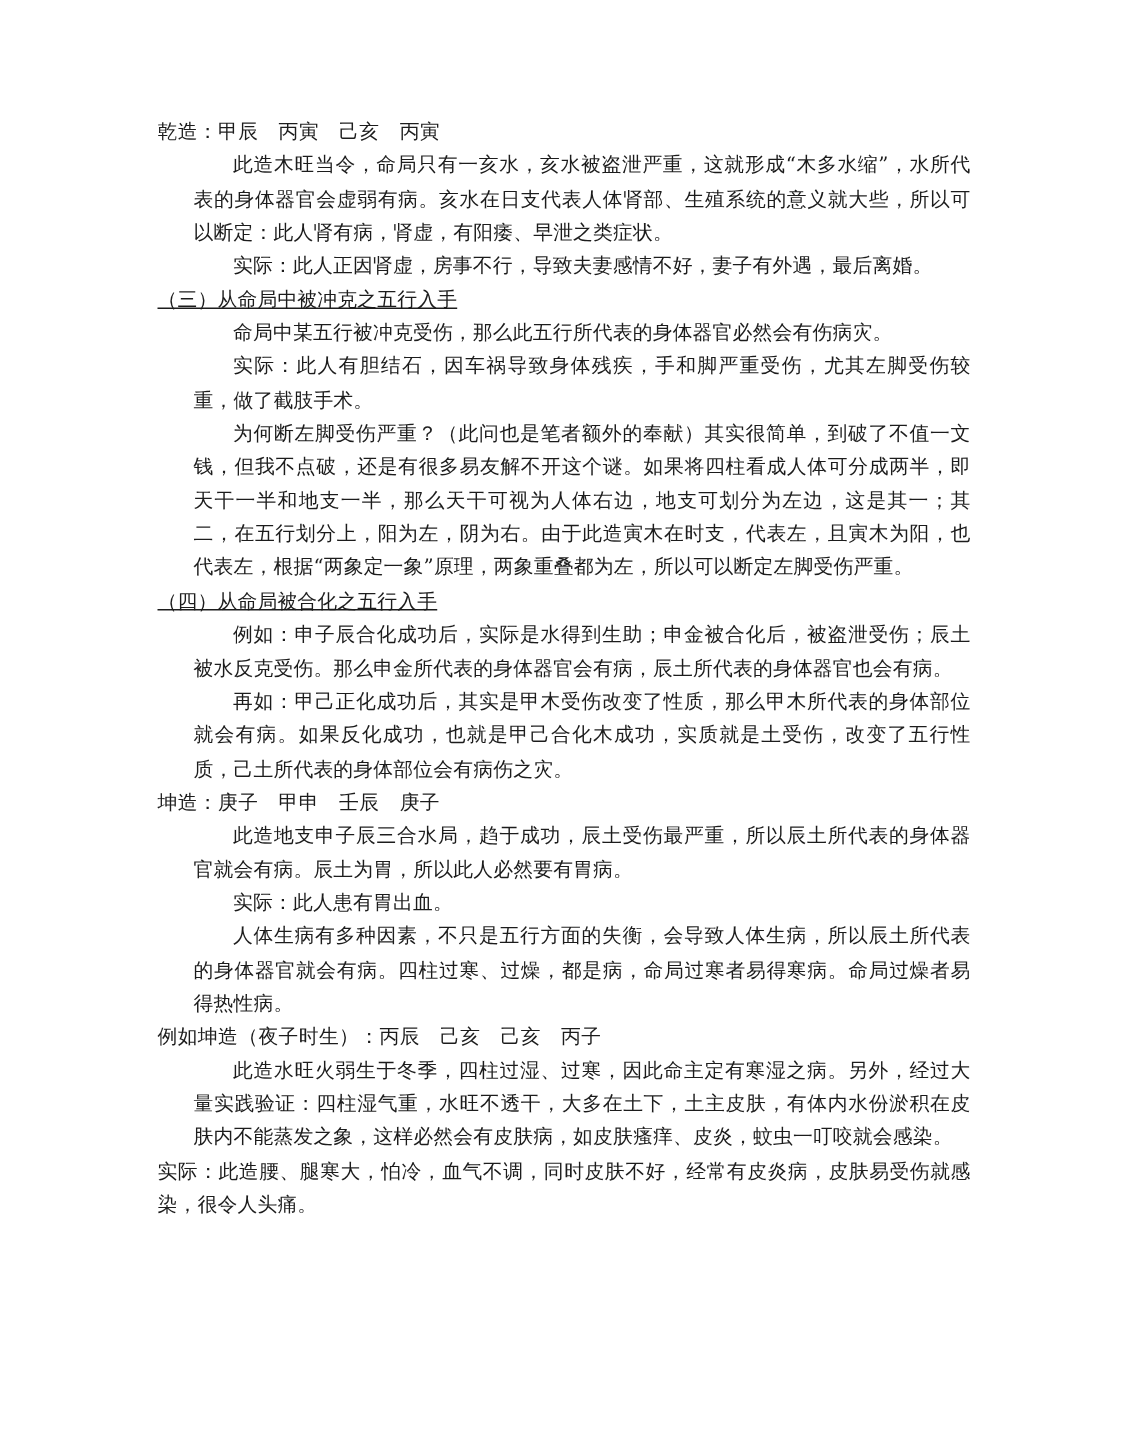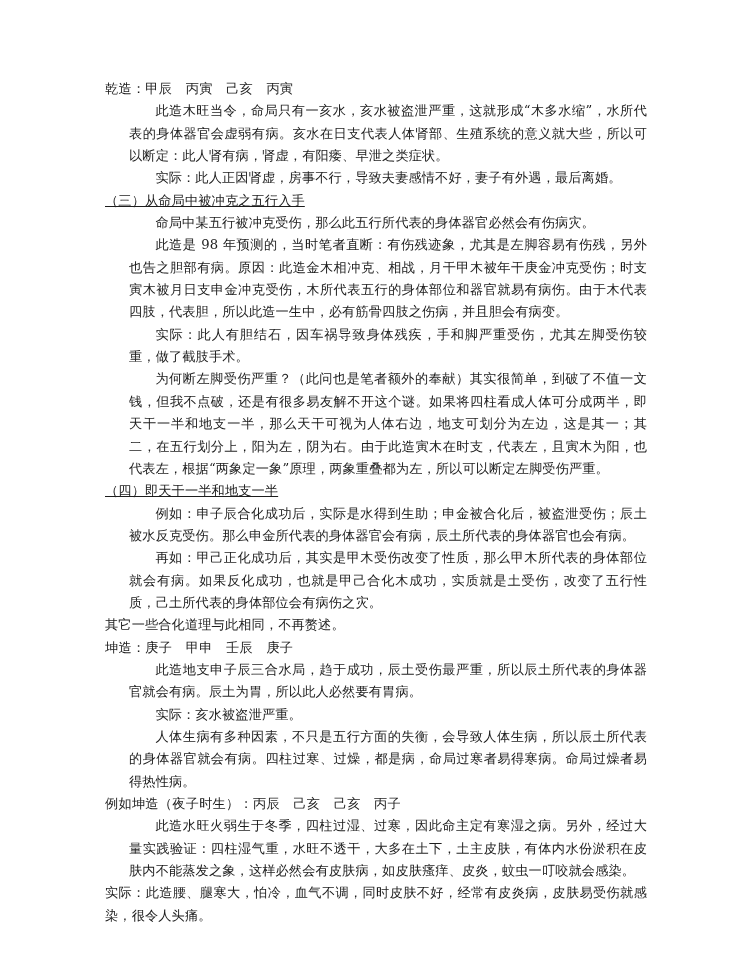--- a/index.html
+++ b/index.html
@@ -51,28 +51,26 @@
 </head>
 <body>
 
 <div id="page">
   <div class="doc-body">
     <p class="para pillars indent0">乾造：甲辰　丙寅　己亥　丙寅</p>
     <p class="para indent2">此造木旺当令，命局只有一亥水，亥水被盗泄严重，这就形成“木多水缩”，水所代表的身体器官会虚弱有病。亥水在日支代表人体肾部、生殖系统的意义就大些，所以可以断定：此人肾有病，肾虚，有阳痿、早泄之类症状。</p>
     <p class="para indent2">实际：此人正因肾虚，房事不行，导致夫妻感情不好，妻子有外遇，最后离婚。</p>
     <p class="para heading indent1">（三）从命局中被冲克之五行入手</p>
     <p class="para indent2">命局中某五行被冲克受伤，那么此五行所代表的身体器官必然会有伤病灾。</p>
-    <p class="para indent2">此造是 98 年预测的，当时笔者直断：有伤残迹象，尤其是左脚容易有伤残，另外也告之胆部有病。原因：此造金木相冲克、相战，月干甲木被年干庚金冲克受伤；时支寅木被月日支申金冲克受伤，木所代表五行的身体部位和器官就易有病伤。由于木代表四肢，代表胆，所以此造一生中，必有筋骨四肢之伤病，并且胆会有病变。</p>
     <p class="para indent2">实际：此人有胆结石，因车祸导致身体残疾，手和脚严重受伤，尤其左脚受伤较重，做了截肢手术。</p>
     <p class="para indent2">为何断左脚受伤严重？（此问也是笔者额外的奉献）其实很简单，到破了不值一文钱，但我不点破，还是有很多易友解不开这个谜。如果将四柱看成人体可分成两半，即天干一半和地支一半，那么天干可视为人体右边，地支可划分为左边，这是其一；其二，在五行划分上，阳为左，阴为右。由于此造寅木在时支，代表左，且寅木为阳，也代表左，根据“两象定一象”原理，两象重叠都为左，所以可以断定左脚受伤严重。</p>
-    <p class="para heading indent1">（四）即天干一半和地支一半</p>
+    <p class="para heading indent1">（四）从命局被合化之五行入手</p>
     <p class="para indent2">例如：申子辰合化成功后，实际是水得到生助；申金被合化后，被盗泄受伤；辰土被水反克受伤。那么申金所代表的身体器官会有病，辰土所代表的身体器官也会有病。</p>
     <p class="para indent2">再如：甲己正化成功后，其实是甲木受伤改变了性质，那么甲木所代表的身体部位就会有病。如果反化成功，也就是甲己合化木成功，实质就是土受伤，改变了五行性质，己土所代表的身体部位会有病伤之灾。</p>
-    <p class="para indent0">其它一些合化道理与此相同，不再赘述。</p>
     <p class="para pillars indent0">坤造：庚子　甲申　壬辰　庚子</p>
     <p class="para indent2">此造地支申子辰三合水局，趋于成功，辰土受伤最严重，所以辰土所代表的身体器官就会有病。辰土为胃，所以此人必然要有胃病。</p>
-    <p class="para indent2">实际：亥水被盗泄严重。</p>
+    <p class="para indent2">实际：此人患有胃出血。</p>
     <p class="para indent2">人体生病有多种因素，不只是五行方面的失衡，会导致人体生病，所以辰土所代表的身体器官就会有病。四柱过寒、过燥，都是病，命局过寒者易得寒病。命局过燥者易得热性病。</p>
     <p class="para pillars indent0">例如坤造（夜子时生）：丙辰　己亥　己亥　丙子</p>
     <p class="para indent2">此造水旺火弱生于冬季，四柱过湿、过寒，因此命主定有寒湿之病。另外，经过大量实践验证：四柱湿气重，水旺不透干，大多在土下，土主皮肤，有体内水份淤积在皮肤内不能蒸发之象，这样必然会有皮肤病，如皮肤瘙痒、皮炎，蚊虫一叮咬就会感染。</p>
     <p class="para indent0">实际：此造腰、腿寒大，怕冷，血气不调，同时皮肤不好，经常有皮炎病，皮肤易受伤就感染，很令人头痛。</p>
   </div>
 </div>
 
 </body></html>

